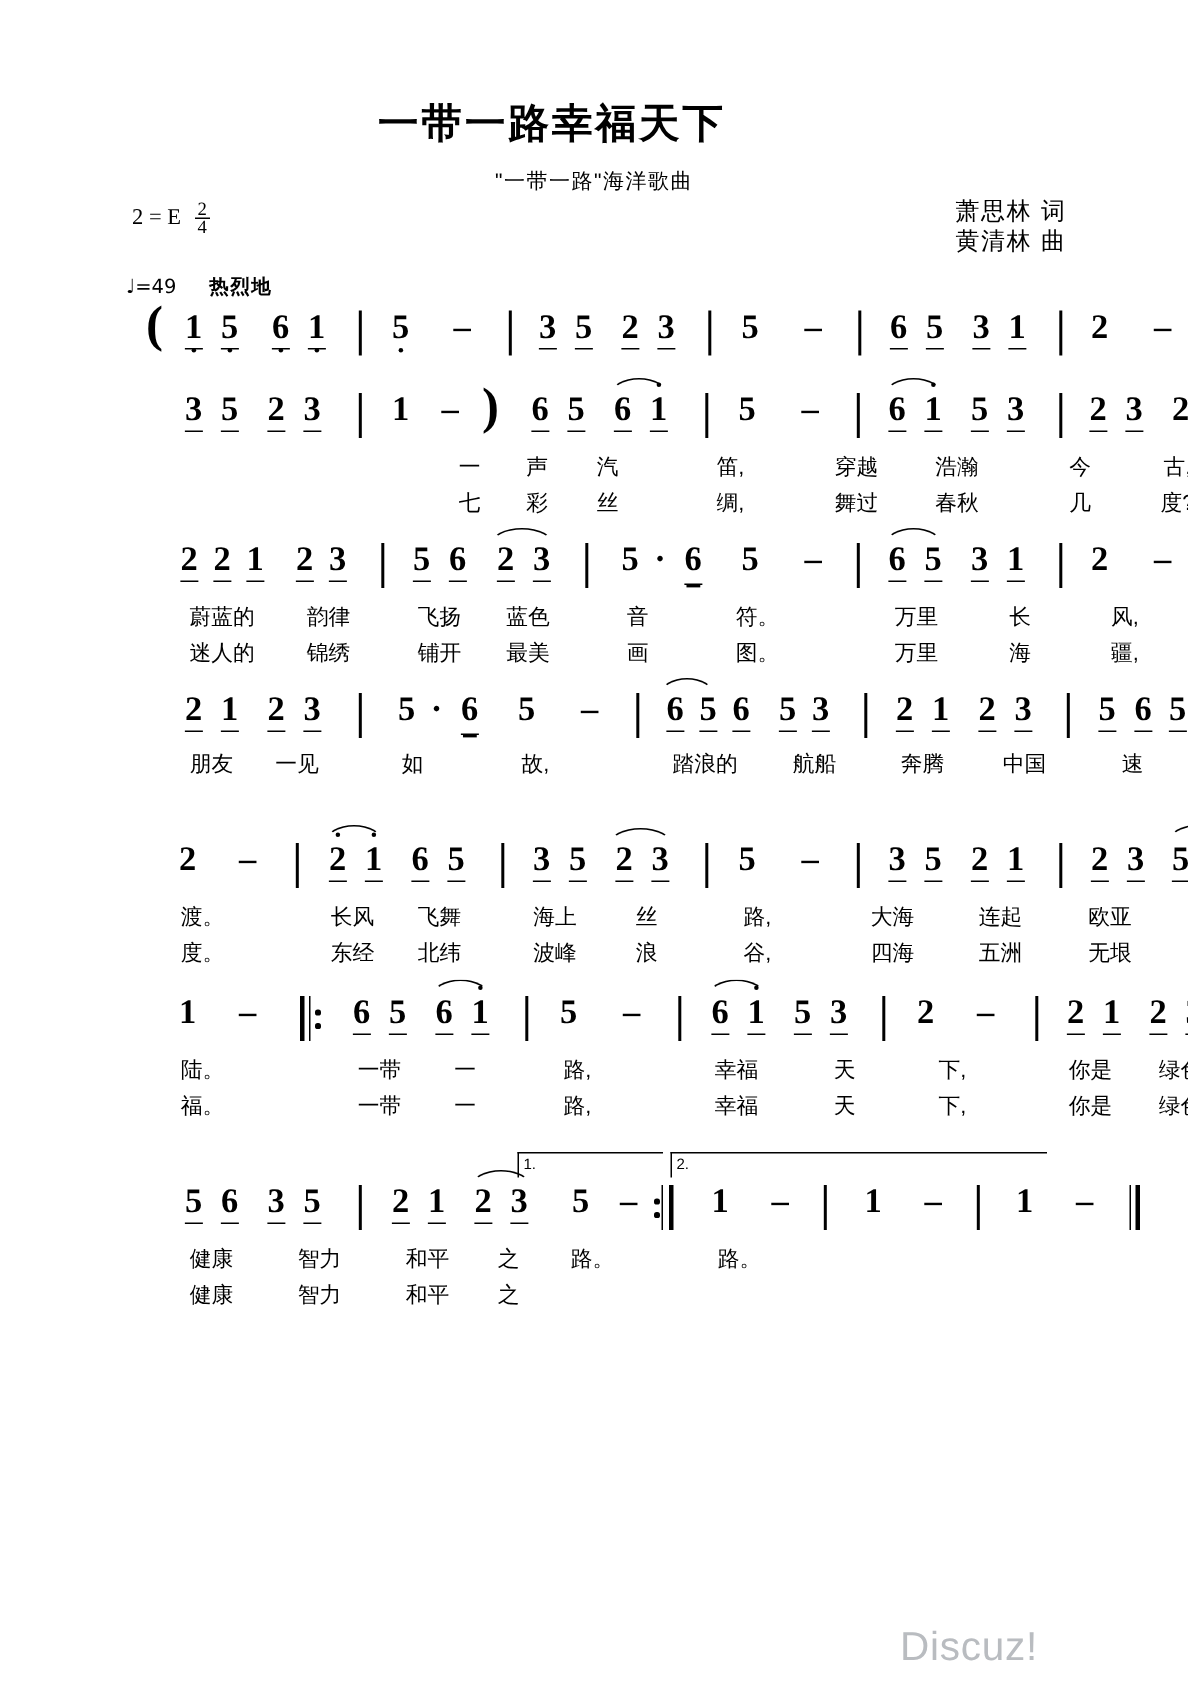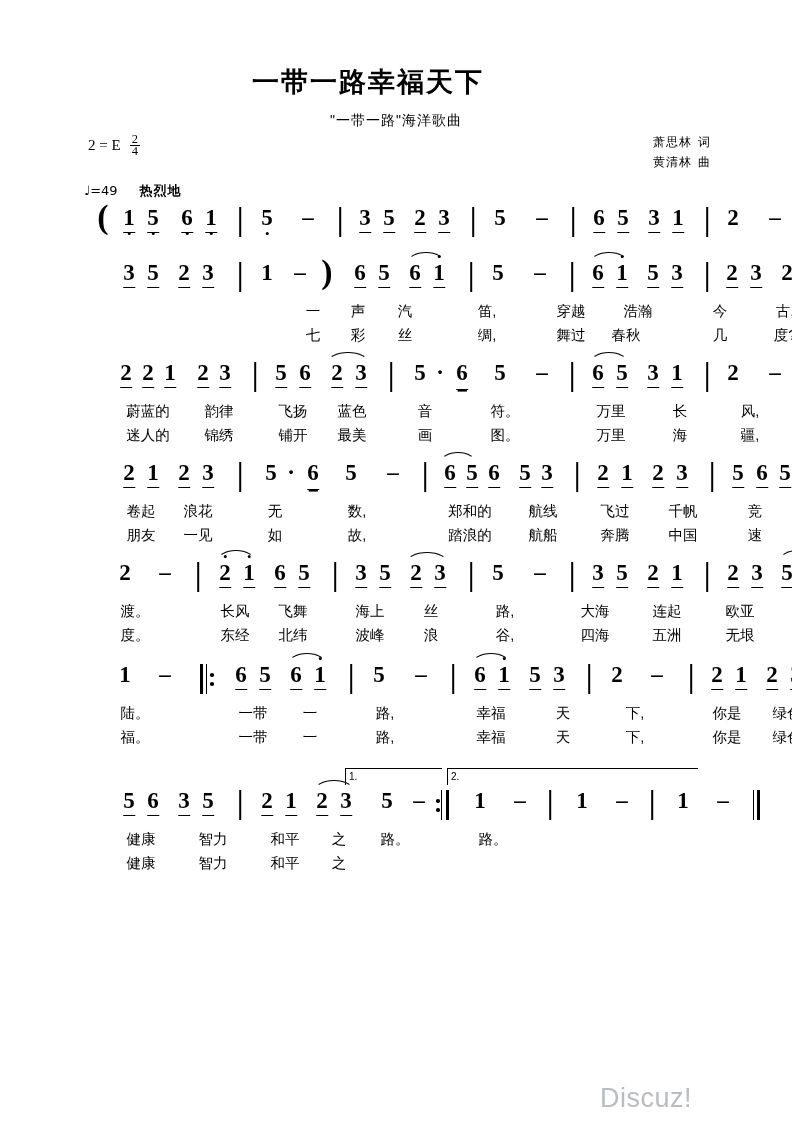--- a/index.html
+++ b/index.html
@@ -40,22 +40,22 @@
     width: 792px;
     text-align: center;
     font-family: "Liberation Sans", sans-serif;
     font-size: 14px;
     letter-spacing: 1px;
   }
   .credits {
     position: absolute;
     top: 132px;
     right: 82px;
-    font-family: Liberation Serif, serif;
-    font-size: 12px;
+    font-family: Liberation Mono, monospace;
+    font-size: 16px;
     line-height: 20px;
     text-align: left;
   }
   .credits div span.name { letter-spacing: 1px; }
   .credits div span.role { margin-left: 6px; }
 
   .keysig {
     position: absolute;
     top: 134px;
     left: 88px;
@@ -327,21 +327,21 @@
       <span class="lyr" style="left:543px;">浩瀚</span>
       <span class="lyr" style="left:625px;">今</span>
       <span class="lyr" style="left:690px;">古,</span>
     </div>
     <div class="lyr-row">
       <span class="lyr" style="left:218px;">七</span>
       <span class="lyr" style="left:263px;">彩</span>
       <span class="lyr" style="left:310px;">丝</span>
       <span class="lyr" style="left:392px;">绸,</span>
       <span class="lyr" style="left:476px;">舞过</span>
-      <span class="lyr" style="left:531px;">春秋</span>
+      <span class="lyr" style="left:543px;">春秋</span>
       <span class="lyr" style="left:625px;">几</span>
       <span class="lyr" style="left:690px;">度?</span>
     </div>
   </div>
 
   <div class="system" style="top:360px;">
     <div class="notes-row">
       <span class="tok under1" style="left:31px;">2</span>
       <span class="tok under1" style="left:53px;">2</span>
       <span class="tok under1" style="left:75px;">1</span>
@@ -427,31 +427,20 @@
       <span class="tok under1" style="left:532px;">1</span>
       <span class="tok under1" style="left:563px;">2</span>
       <span class="tok under1" style="left:587px;">3</span>
 
       <span class="bar" style="left:617px;"></span>
       <span class="tok under1" style="left:643px;">5</span>
       <span class="tok under1" style="left:667px;">6</span>
       <span class="tok under1" style="left:690px;">5</span>
 
     </div>
-    <div class="lyr-row" style="margin-top:2px;">
-      <span class="lyr" style="left:46px;">卷起</span>
-      <span class="lyr" style="left:103px;">浪花</span>
-      <span class="lyr" style="left:180px;">无</span>
-      <span class="lyr" style="left:262px;">数,</span>
-      <span class="lyr" style="left:375px;">郑和的</span>
-      <span class="lyr" style="left:448px;">航线</span>
-      <span class="lyr" style="left:520px;">飞过</span>
-      <span class="lyr" style="left:588px;">千帆</span>
-      <span class="lyr" style="left:660px;">竞</span>
-    </div>
     <div class="lyr-row">
       <span class="lyr" style="left:46px;">朋友</span>
       <span class="lyr" style="left:103px;">一见</span>
       <span class="lyr" style="left:180px;">如</span>
       <span class="lyr" style="left:262px;">故,</span>
       <span class="lyr" style="left:375px;">踏浪的</span>
       <span class="lyr" style="left:448px;">航船</span>
       <span class="lyr" style="left:520px;">奔腾</span>
       <span class="lyr" style="left:588px;">中国</span>
       <span class="lyr" style="left:660px;">速</span>

